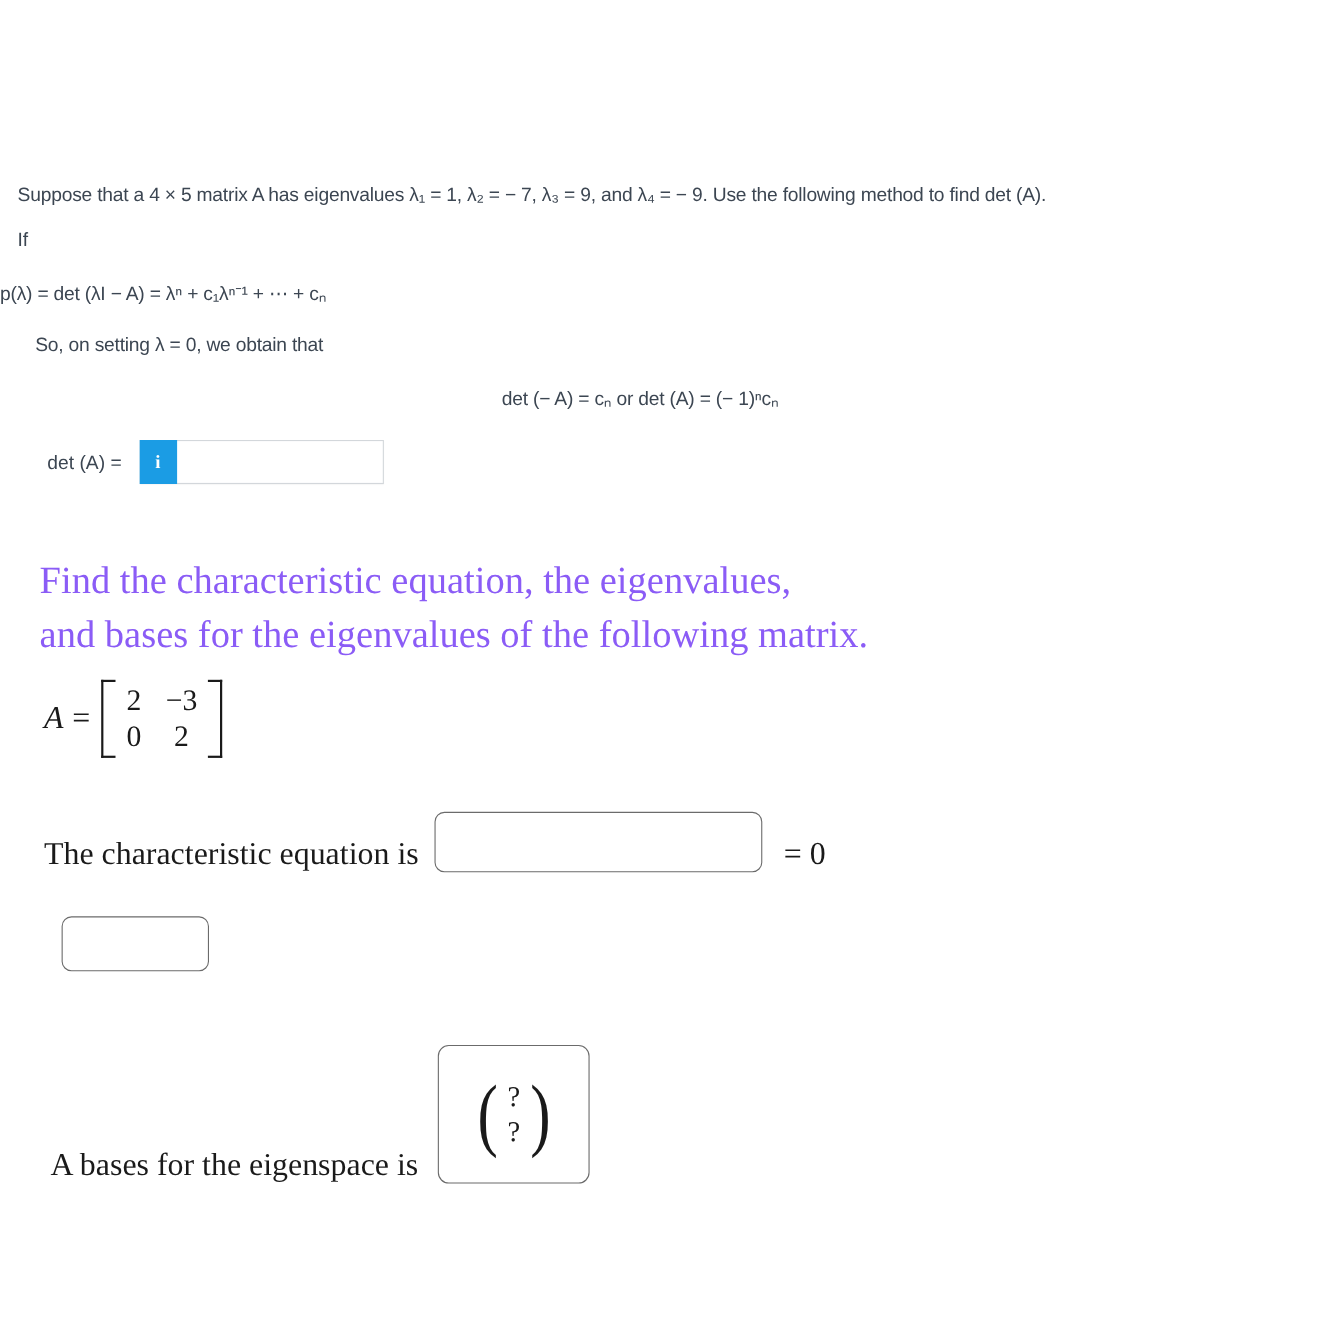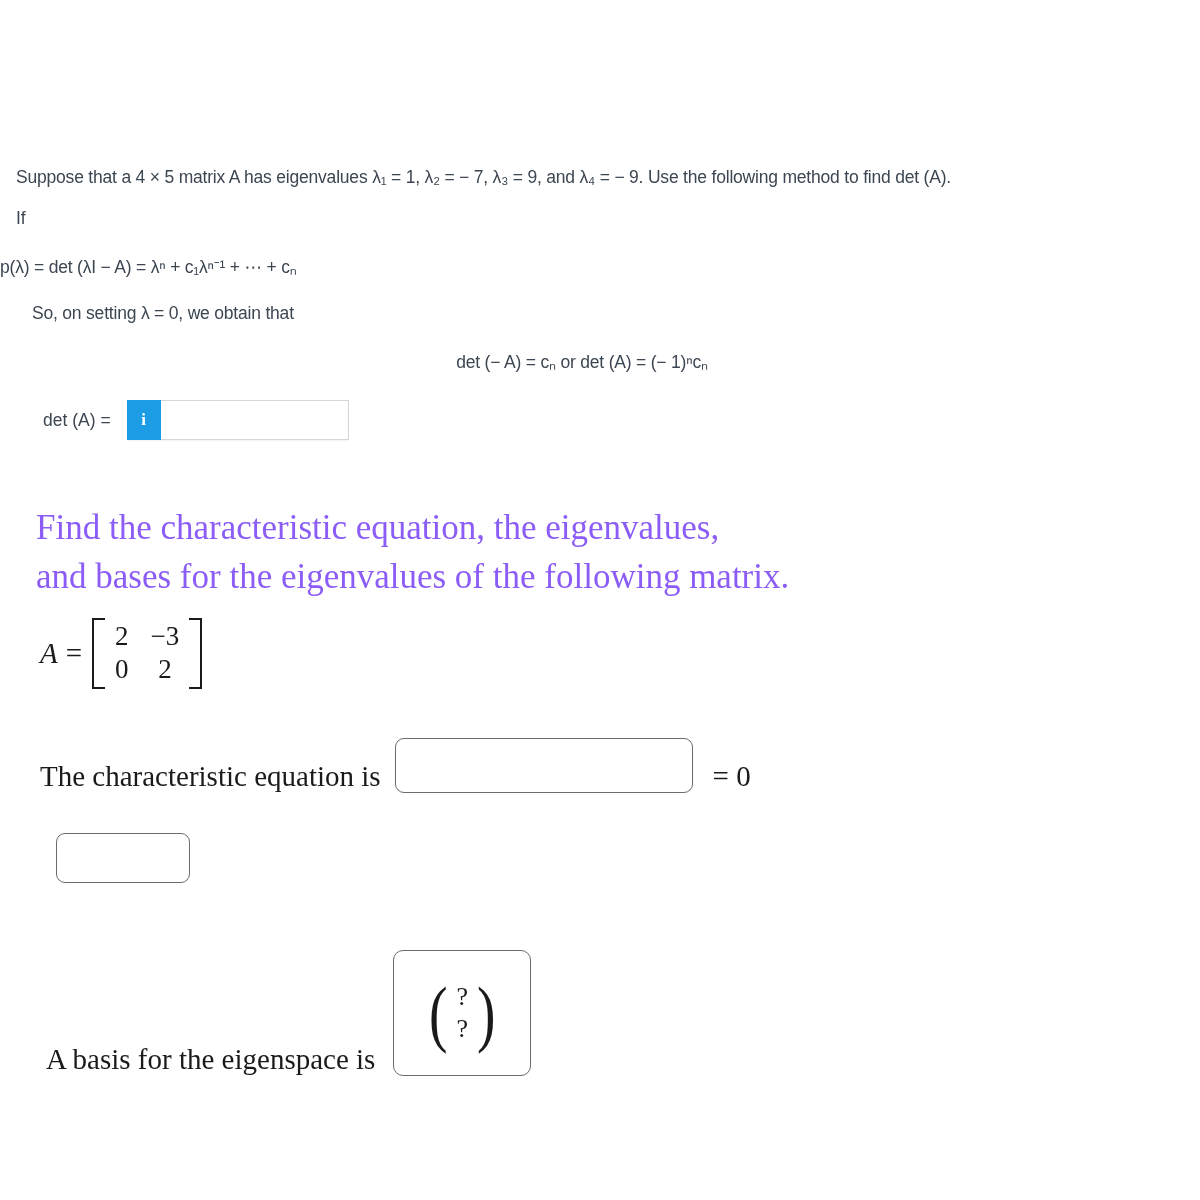--- a/index.html
+++ b/index.html
@@ -309,21 +309,21 @@
     <span class="label">The characteristic equation is</span>
     <input class="box-input chareq-box" type="text" value="" style="">
     <span class="chareq-eq">= 0</span>
   </div>
 
   <div class="answer-row row-eigenval">
     <input class="box-input eigenval-box" type="text" value="" style="">
   </div>
 
   <div class="answer-row row-basis">
-    <span class="label">A basis for the eigenspace is</span>
+    <span class="label">A bases for the eigenspace is</span>
     <div class="basis-box">
       <span class="paren-vec">
         <span class="paren">(</span>
         <span class="vec-cells">
           <span>?</span>
           <span>?</span>
         </span>
         <span class="paren">)</span>
       </span>
     </div>

